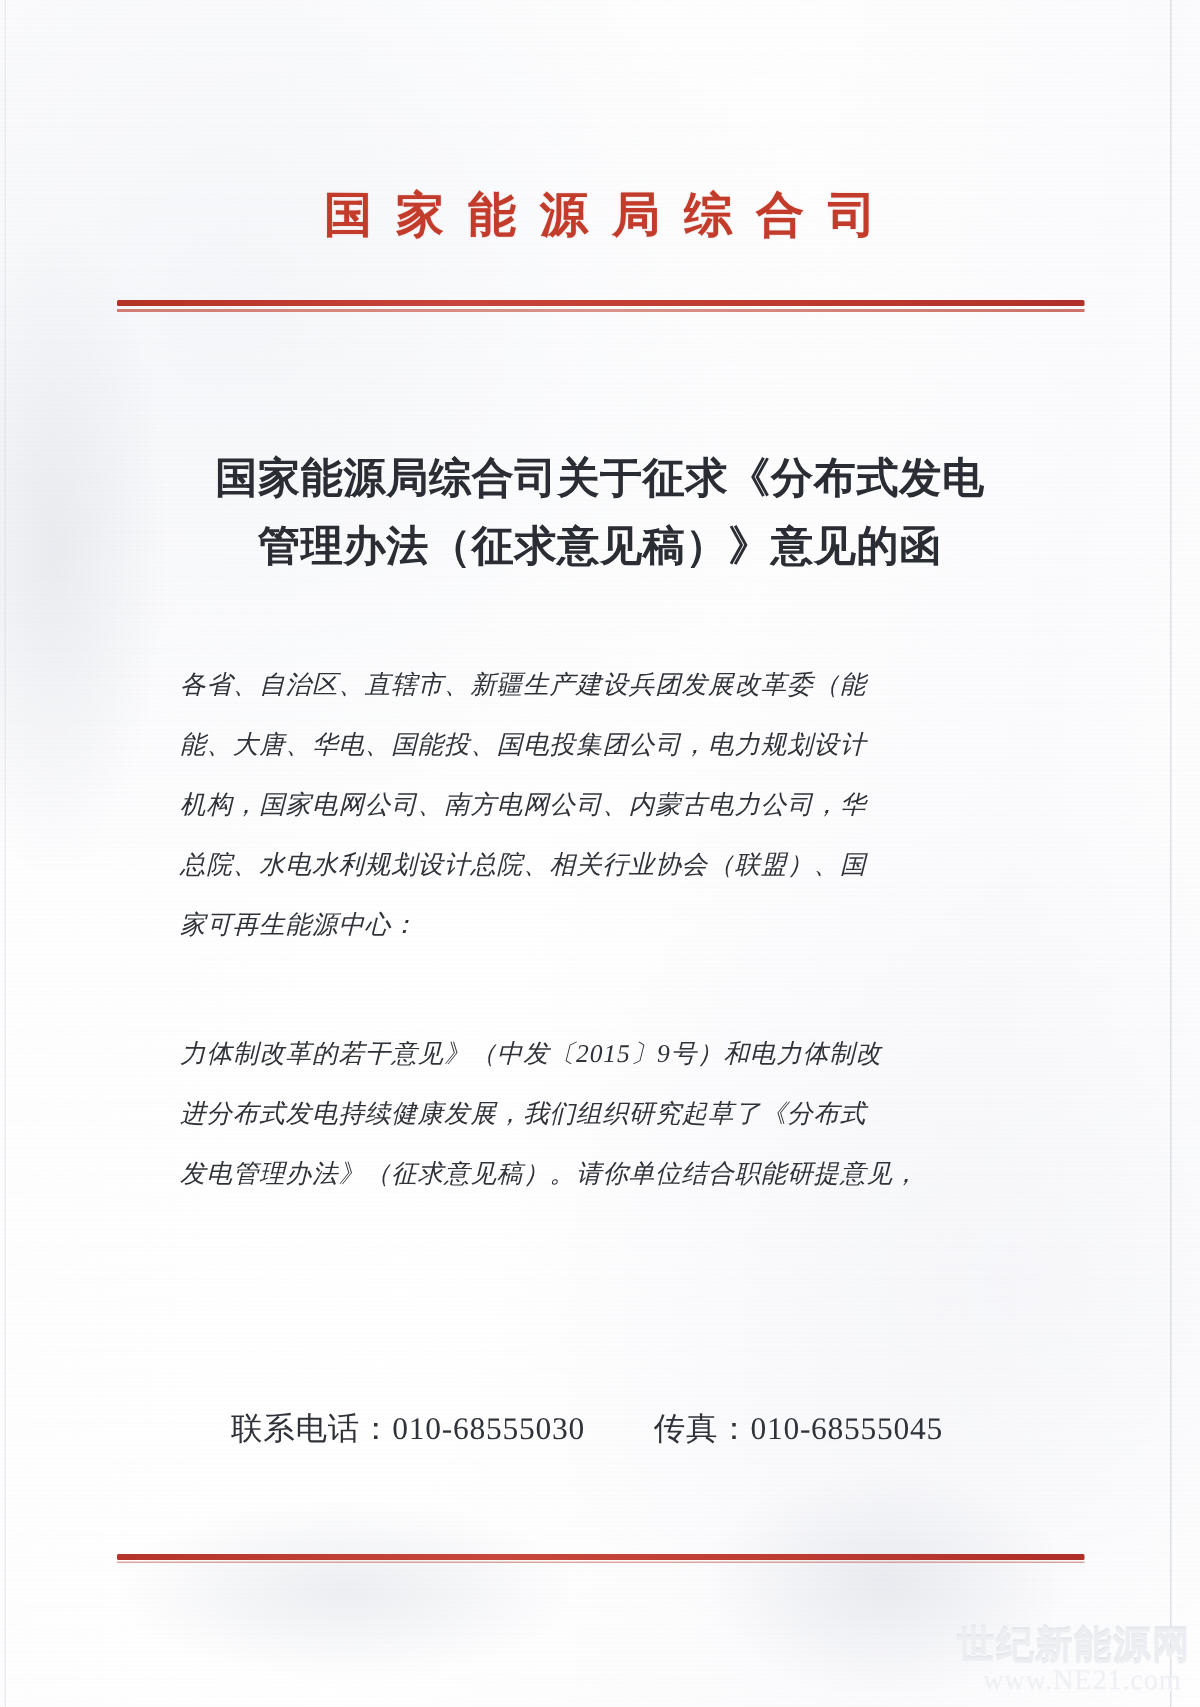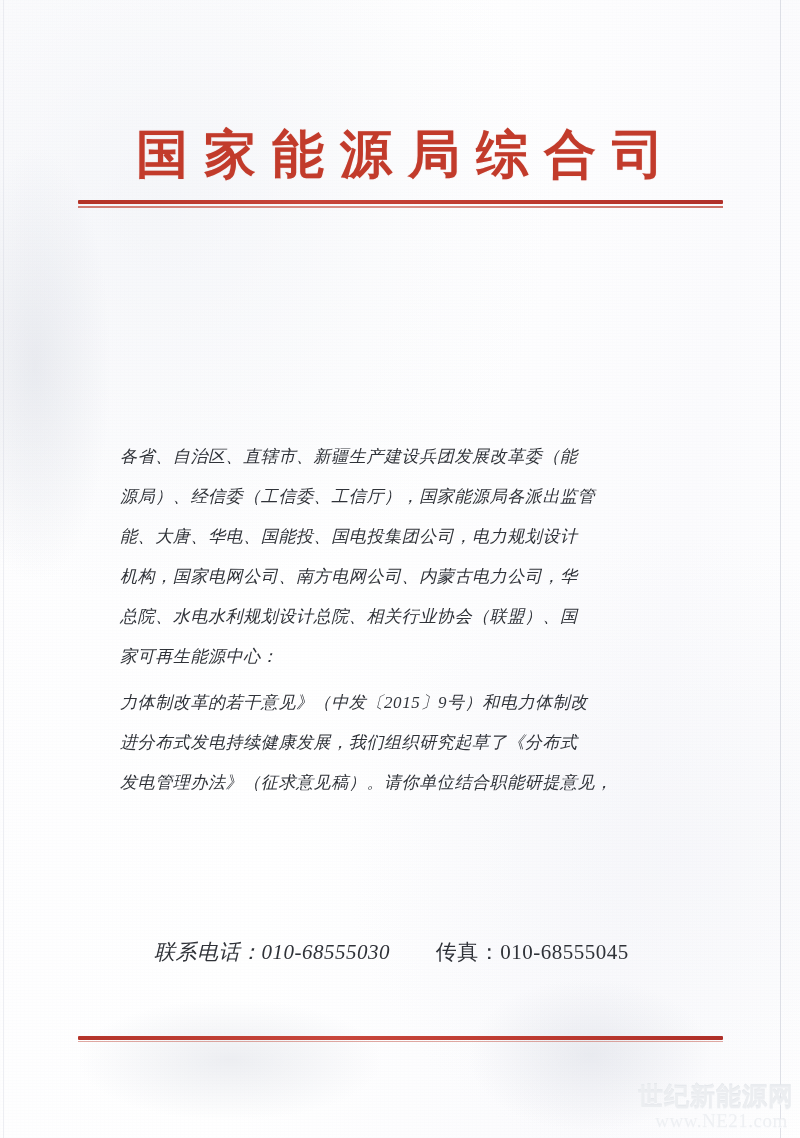--- a/index.html
+++ b/index.html
@@ -64,21 +64,21 @@
   .letterhead {
     position: absolute;
     left: 0;
     top: 127px;
     width: 800px;
     text-align: center;
   }
   .letterhead-title {
     display: inline-block;
     font-family: "DejaVu Serif", "Liberation Serif", serif;
-    font-size: 52px;
+    font-size: 32px;
     font-weight: 700;
     letter-spacing: 16px;
     text-indent: 16px;
     color: #c23b2b;
     line-height: 1.05;
     text-shadow: 0 0 1px rgba(194,59,43,0.35);
   }
   .letterhead-rule {
     position: absolute;
     left: 78px;
@@ -138,21 +138,21 @@
   
   .contact-line {
     position: absolute;
     left: 154px;
     top: 938px;
     font-size: 21px;
     color: #2f3238;
     letter-spacing: 0.5px;
     white-space: nowrap;
   }
-  .contact-line .phone-group { margin-right: 40px; font-style: italic; }
+  .contact-line .phone-group { margin-right: 40px; }
 
   
   .footer-rule {
     position: absolute;
     left: 78px;
     top: 1036px;
     width: 645px;
     height: 4px;
     background: linear-gradient(90deg, #b4342a 0%, #c8473c 40%, #bc3a30 72%, #ae2f28 100%);
     border-radius: 1px;
@@ -208,25 +208,26 @@
   <div class="scan-seam left"></div>
   <div class="scan-seam"></div>
 
   <div class="letterhead">
     <span class="letterhead-title">国家能源局综合司</span>
   </div>
   <div class="letterhead-rule thick"></div>
   <div class="letterhead-rule thin"></div>
 
   <div class="doc-title">
+    <span class="tline">国家能源局综合司关于征求《分布式发电</span>
+    <span class="tline">管理办法（征求意见稿）》意见的函</span>
   </div>
 
   <div class="body-block recipients">
     <span class="body-line">各省、自治区、直辖市、新疆生产建设兵团发展改革委（能</span>
-    <span class="body-line">源局）、经信委（工信委、工信厅），国家能源局各派出监管</span>
     <span class="body-line">能、大唐、华电、国能投、国电投集团公司，电力规划设计</span>
     <span class="body-line">机构，国家电网公司、南方电网公司、内蒙古电力公司，华</span>
     <span class="body-line">总院、水电水利规划设计总院、相关行业协会（联盟）、国</span>
     <span class="body-line">家可再生能源中心：</span>
   </div>
 
   <div class="body-block para-main">
     <span class="body-line">力体制改革的若干意见》（中发〔2015〕9号）和电力体制改</span>
     <span class="body-line">进分布式发电持续健康发展，我们组织研究起草了《分布式</span>
     <span class="body-line">发电管理办法》（征求意见稿）。请你单位结合职能研提意见，</span>

